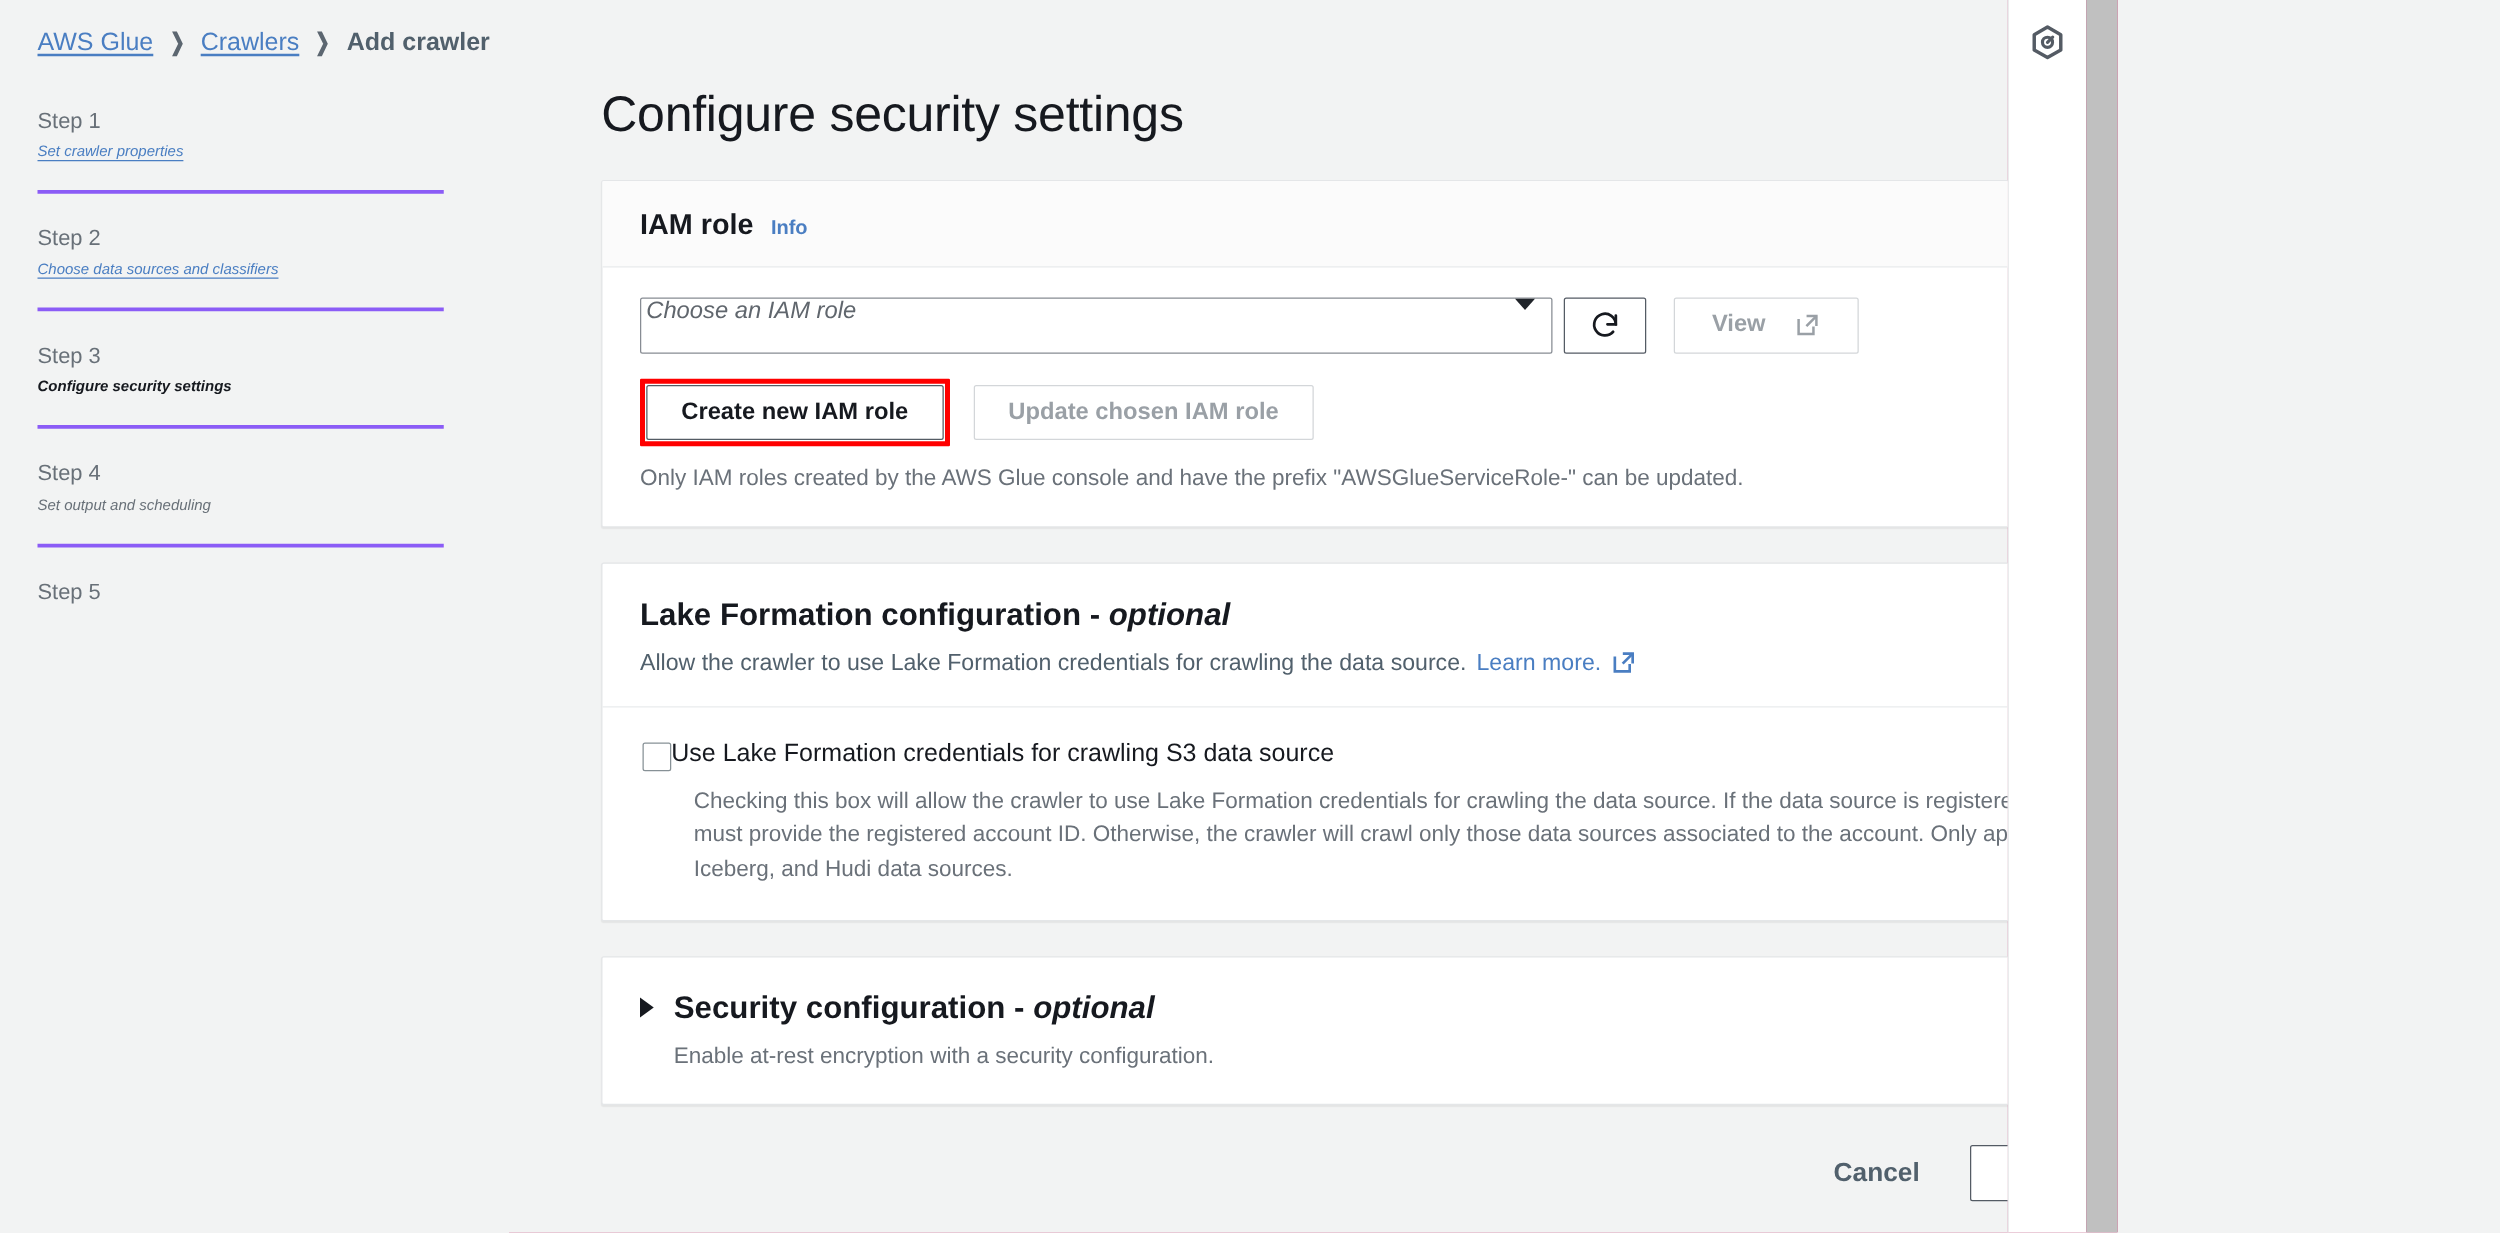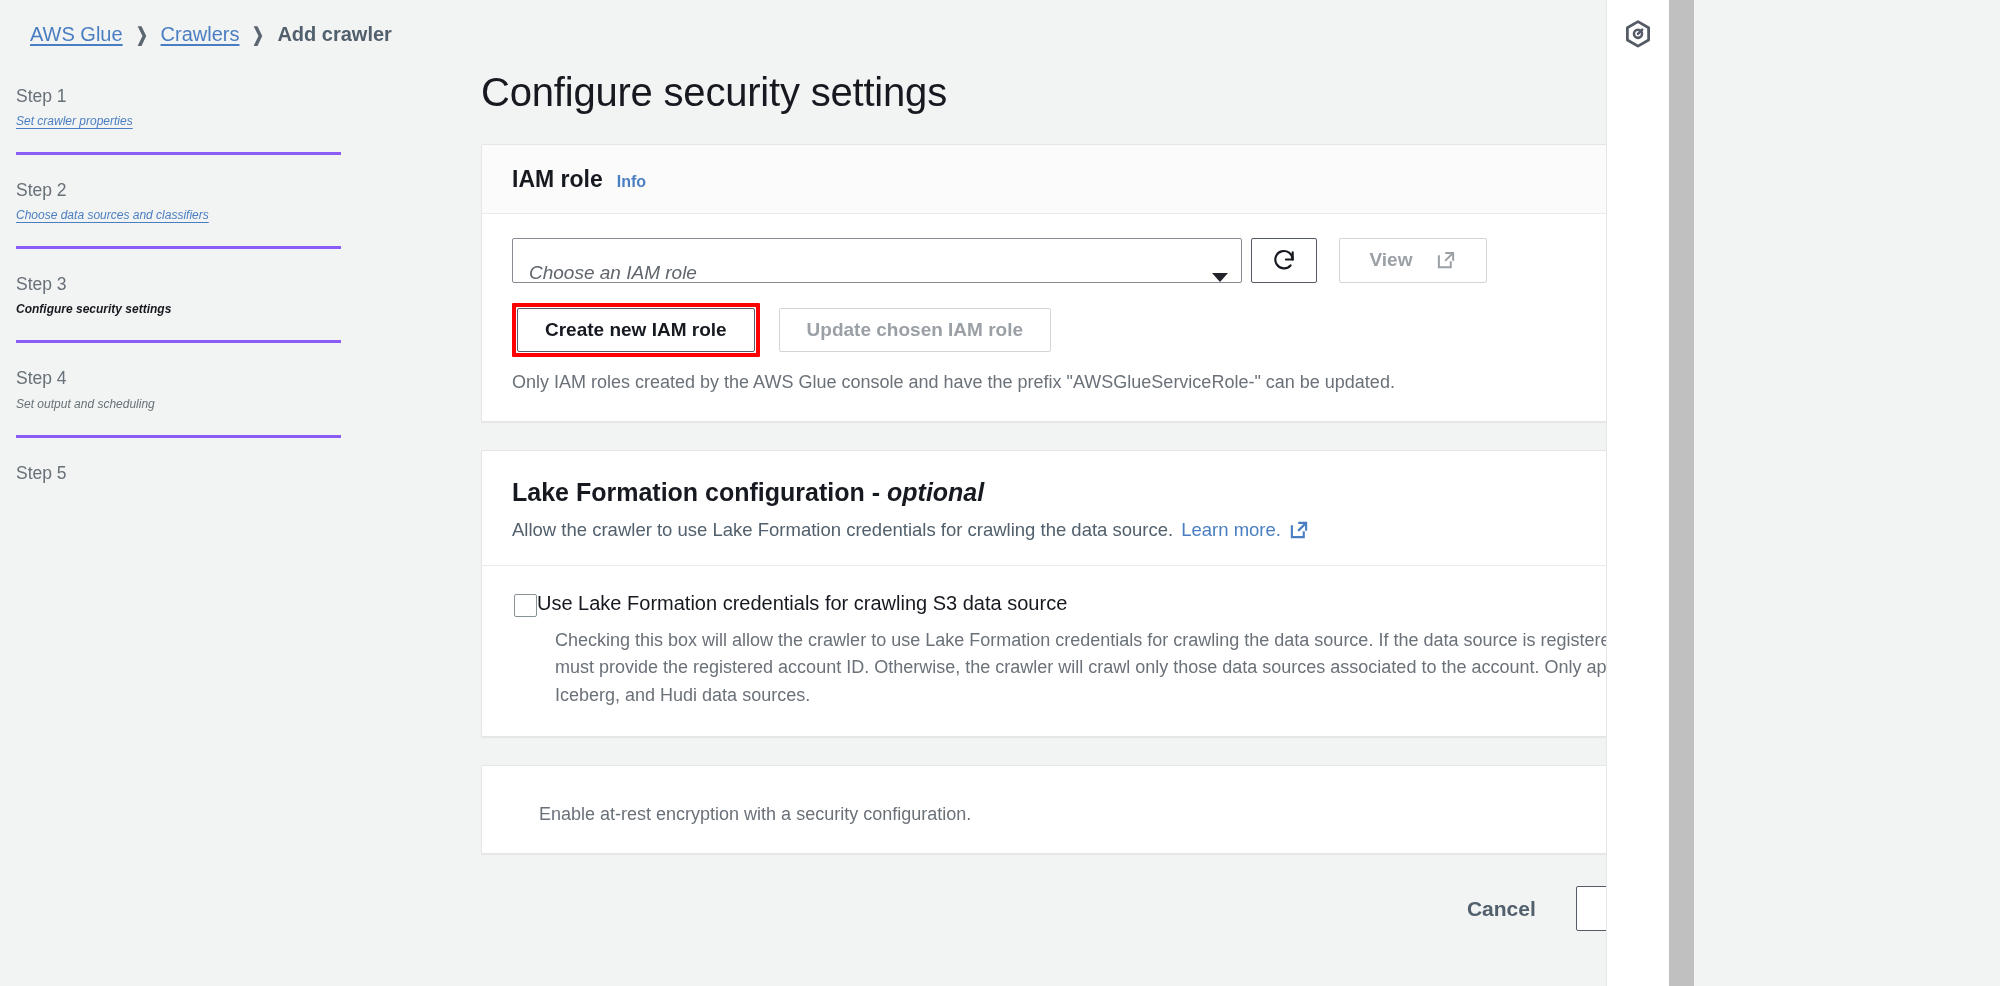--- a/index.html
+++ b/index.html
@@ -56,21 +56,21 @@
     color: #5c6670;
     font-size: 19px;
     font-weight: 700;
     line-height: 1;
     transform: scaleX(0.75);
   }
 
   
   .steps {
     position: absolute;
-    left: 16px;
+    left: 30px;
     top: 83px;
     width: 325px;
   }
   .step-block { padding-bottom: 22px; }
   .step-block + .step-block { padding-top: 22px; border-top: 3px solid #8b5cf6; }
   .step-num {
     font-size: 17.5px;
     color: #687078;
     line-height: 1.55;
     margin-bottom: 3px;
@@ -153,22 +153,22 @@
     gap: 0;
     margin-bottom: 20px;
   }
   .select-box {
     width: 730px;
     height: 45px;
     border: 1px solid #878c93;
     border-radius: 2px;
     background: #ffffff;
     display: flex;
-    align-items: flex-end;
-    padding: 0 13px 0 16px;
+    align-items: flex-start;
+    padding: 0 13px 0 4px;
     cursor: pointer;
   }
   .select-placeholder {
     flex: 1;
     font-size: 19px;
     font-style: italic;
     color: #60666d;
     line-height: 1;
   }
   .caret {
@@ -520,20 +520,26 @@
           <div class="cb-row">
             <span class="checkbox"></span>
             <span class="cb-label">Use Lake Formation credentials for crawling S3 data source</span>
           </div>
           <div class="cb-desc">Checking this box will allow the crawler to use Lake Formation credentials for crawling the data source. If the data source is registered in another account, you must provide the registered account ID. Otherwise, the crawler will crawl only those data sources associated to the account. Only applicable to S3, Glue Catalog, Iceberg, and Hudi data sources.</div>
         </div>
       </section>
 
       <section class="card">
         <div class="expandable">
+          <div class="exp-head">
+            <span class="exp-triangle"></span>
+            <span class="section-title" style="margin-bottom:0">
+              <span>Security configuration - </span><span class="opt">optional</span>
+            </span>
+          </div>
           <div class="exp-desc">Enable at-rest encryption with a security configuration.</div>
         </div>
       </section>
 
       <div class="footer">
         <button class="btn-cancel">Cancel</button>
         <button class="btn-previous">Previous</button>
         <button class="btn-next">Next</button>
       </div>
 

